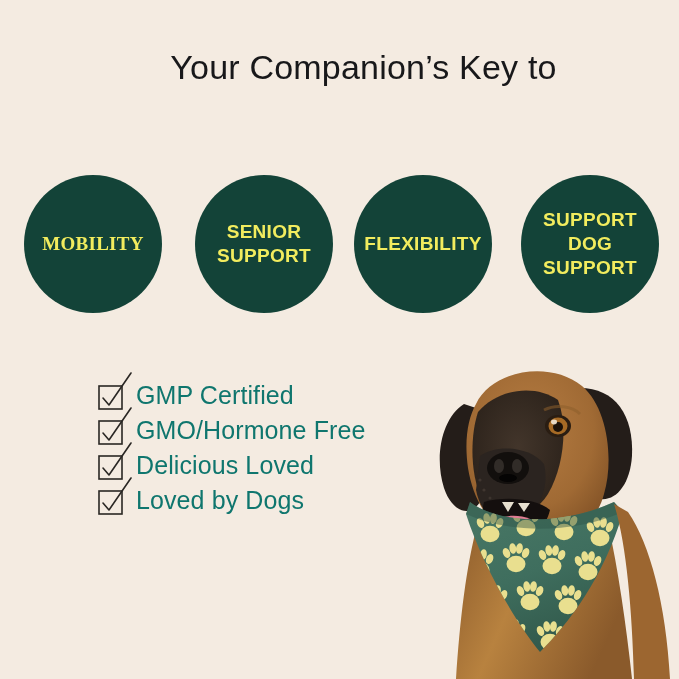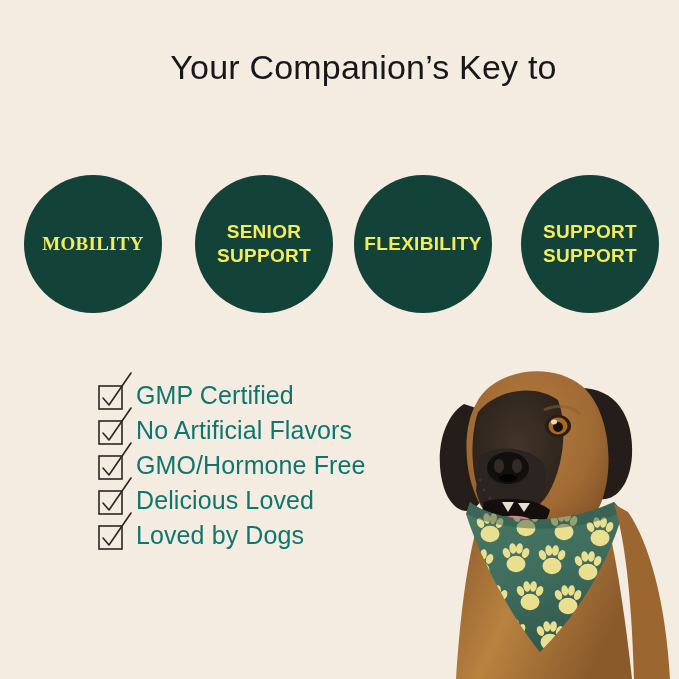--- a/index.html
+++ b/index.html
@@ -109,48 +109,40 @@
 
     <div class="badge b3">
       <div class="badge-label">
         <span class="ln">FLEXIBILITY</span>
       </div>
     </div>
 
     <div class="badge b4">
       <div class="badge-label">
         <span class="ln">SUPPORT</span>
+        <span class="ln">DOG</span>
         <span class="ln">SUPPORT</span>
       </div>
     </div>
 
   </div>
 
   <div class="checklist">
 
     <div class="check-row">
       <span class="check-box">
         <svg width="40" height="40" viewBox="0 0 40 40">
           <rect x="2" y="15" width="23" height="23" fill="none" stroke="#2a2724" stroke-width="1.6"></rect>
           <path d="M6 27 L12 34 L34 2" fill="none" stroke="#2a2724" stroke-width="1.6" stroke-linecap="round" stroke-linejoin="round"></path>
         </svg>
       </span>
       <span class="check-text">GMP Certified</span>
     </div>
 
 
-    <div class="check-row">
-      <span class="check-box">
-        <svg width="40" height="40" viewBox="0 0 40 40">
-          <rect x="2" y="15" width="23" height="23" fill="none" stroke="#2a2724" stroke-width="1.6"></rect>
-          <path d="M6 27 L12 34 L34 2" fill="none" stroke="#2a2724" stroke-width="1.6" stroke-linecap="round" stroke-linejoin="round"></path>
-        </svg>
-      </span>
-      <span class="check-text">No Artificial Flavors</span>
-    </div>
 
     <div class="check-row">
       <span class="check-box">
         <svg width="40" height="40" viewBox="0 0 40 40">
           <rect x="2" y="15" width="23" height="23" fill="none" stroke="#2a2724" stroke-width="1.6"></rect>
           <path d="M6 27 L12 34 L34 2" fill="none" stroke="#2a2724" stroke-width="1.6" stroke-linecap="round" stroke-linejoin="round"></path>
         </svg>
       </span>
       <span class="check-text">GMO/Hormone Free</span>
     </div>

